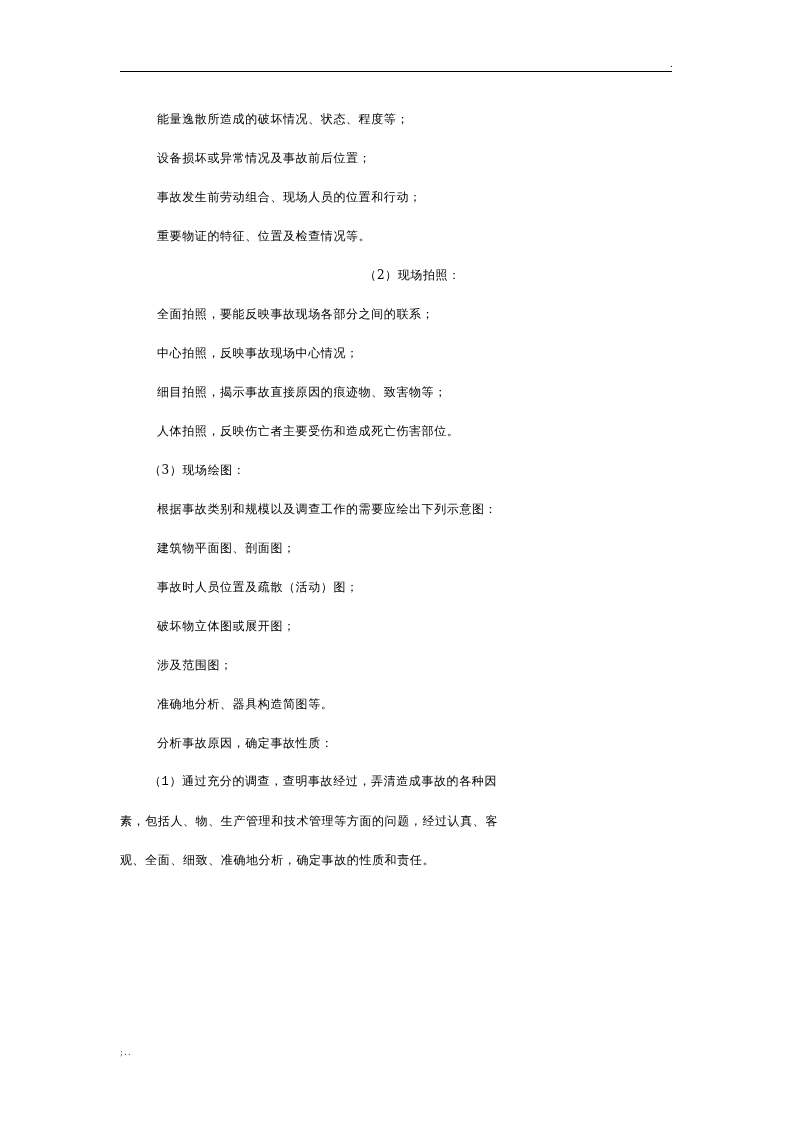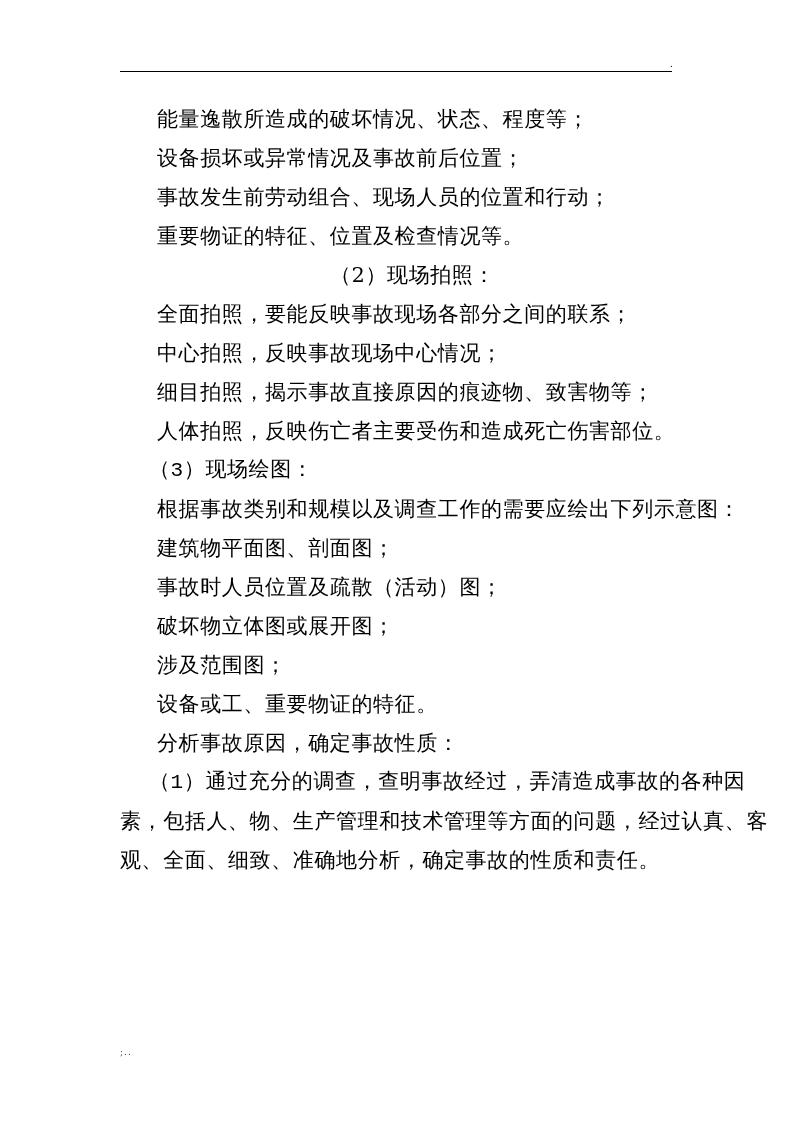--- a/index.html
+++ b/index.html
@@ -31,21 +31,21 @@
       line-height: 9px;
       color: #000;
     }
     .page-body {
       position: absolute;
       left: 120px;
       top: 100px;
       width: 556px;
     }
     .line {
-      font-size: 21px;
+      font-size: 12px;
       line-height: 39px;
       height: 39px;
       white-space: nowrap;
       letter-spacing: 0.6px;
     }
     .indent {
       padding-left: 37px;
     }
     .footer-mark {
       position: absolute;
@@ -66,27 +66,27 @@
 <div class="page-body">
   <div class="line indent">能量逸散所造成的破坏情况、状态、程度等；</div>
   <div class="line indent">设备损坏或异常情况及事故前后位置；</div>
   <div class="line indent">事故发生前劳动组合、现场人员的位置和行动；</div>
   <div class="line indent">重要物证的特征、位置及检查情况等。</div>
   <div class="line indent" style="padding-left:29px;text-align:center;">（2）现场拍照：</div>
   <div class="line indent">全面拍照，要能反映事故现场各部分之间的联系；</div>
   <div class="line indent">中心拍照，反映事故现场中心情况；</div>
   <div class="line indent">细目拍照，揭示事故直接原因的痕迹物、致害物等；</div>
   <div class="line indent">人体拍照，反映伤亡者主要受伤和造成死亡伤害部位。</div>
-  <div class="line indent" style="padding-left:29px;font-family:Liberation Mono, monospace;">（3）现场绘图：</div>
+  <div class="line indent" style="padding-left:29px;">（3）现场绘图：</div>
   <div class="line indent">根据事故类别和规模以及调查工作的需要应绘出下列示意图：</div>
   <div class="line indent">建筑物平面图、剖面图；</div>
   <div class="line indent">事故时人员位置及疏散（活动）图；</div>
   <div class="line indent">破坏物立体图或展开图；</div>
   <div class="line indent">涉及范围图；</div>
-  <div class="line indent">设备或工、重要物证的特征。</div>
+  <div class="line indent">准确地分析、器具构造简图等。</div>
   <div class="line indent">分析事故原因，确定事故性质：</div>
 
   <div class="line" style="padding-left:29px;font-family:Liberation Mono, monospace;">（1）通过充分的调查，查明事故经过，弄清造成事故的各种因</div>
   <div class="line">素，包括人、物、生产管理和技术管理等方面的问题，经过认真、客</div>
   <div class="line">观、全面、细致、准确地分析，确定事故的性质和责任。</div>
 </div>
 
 <div class="footer-mark">;..</div>
 
 </body></html>

